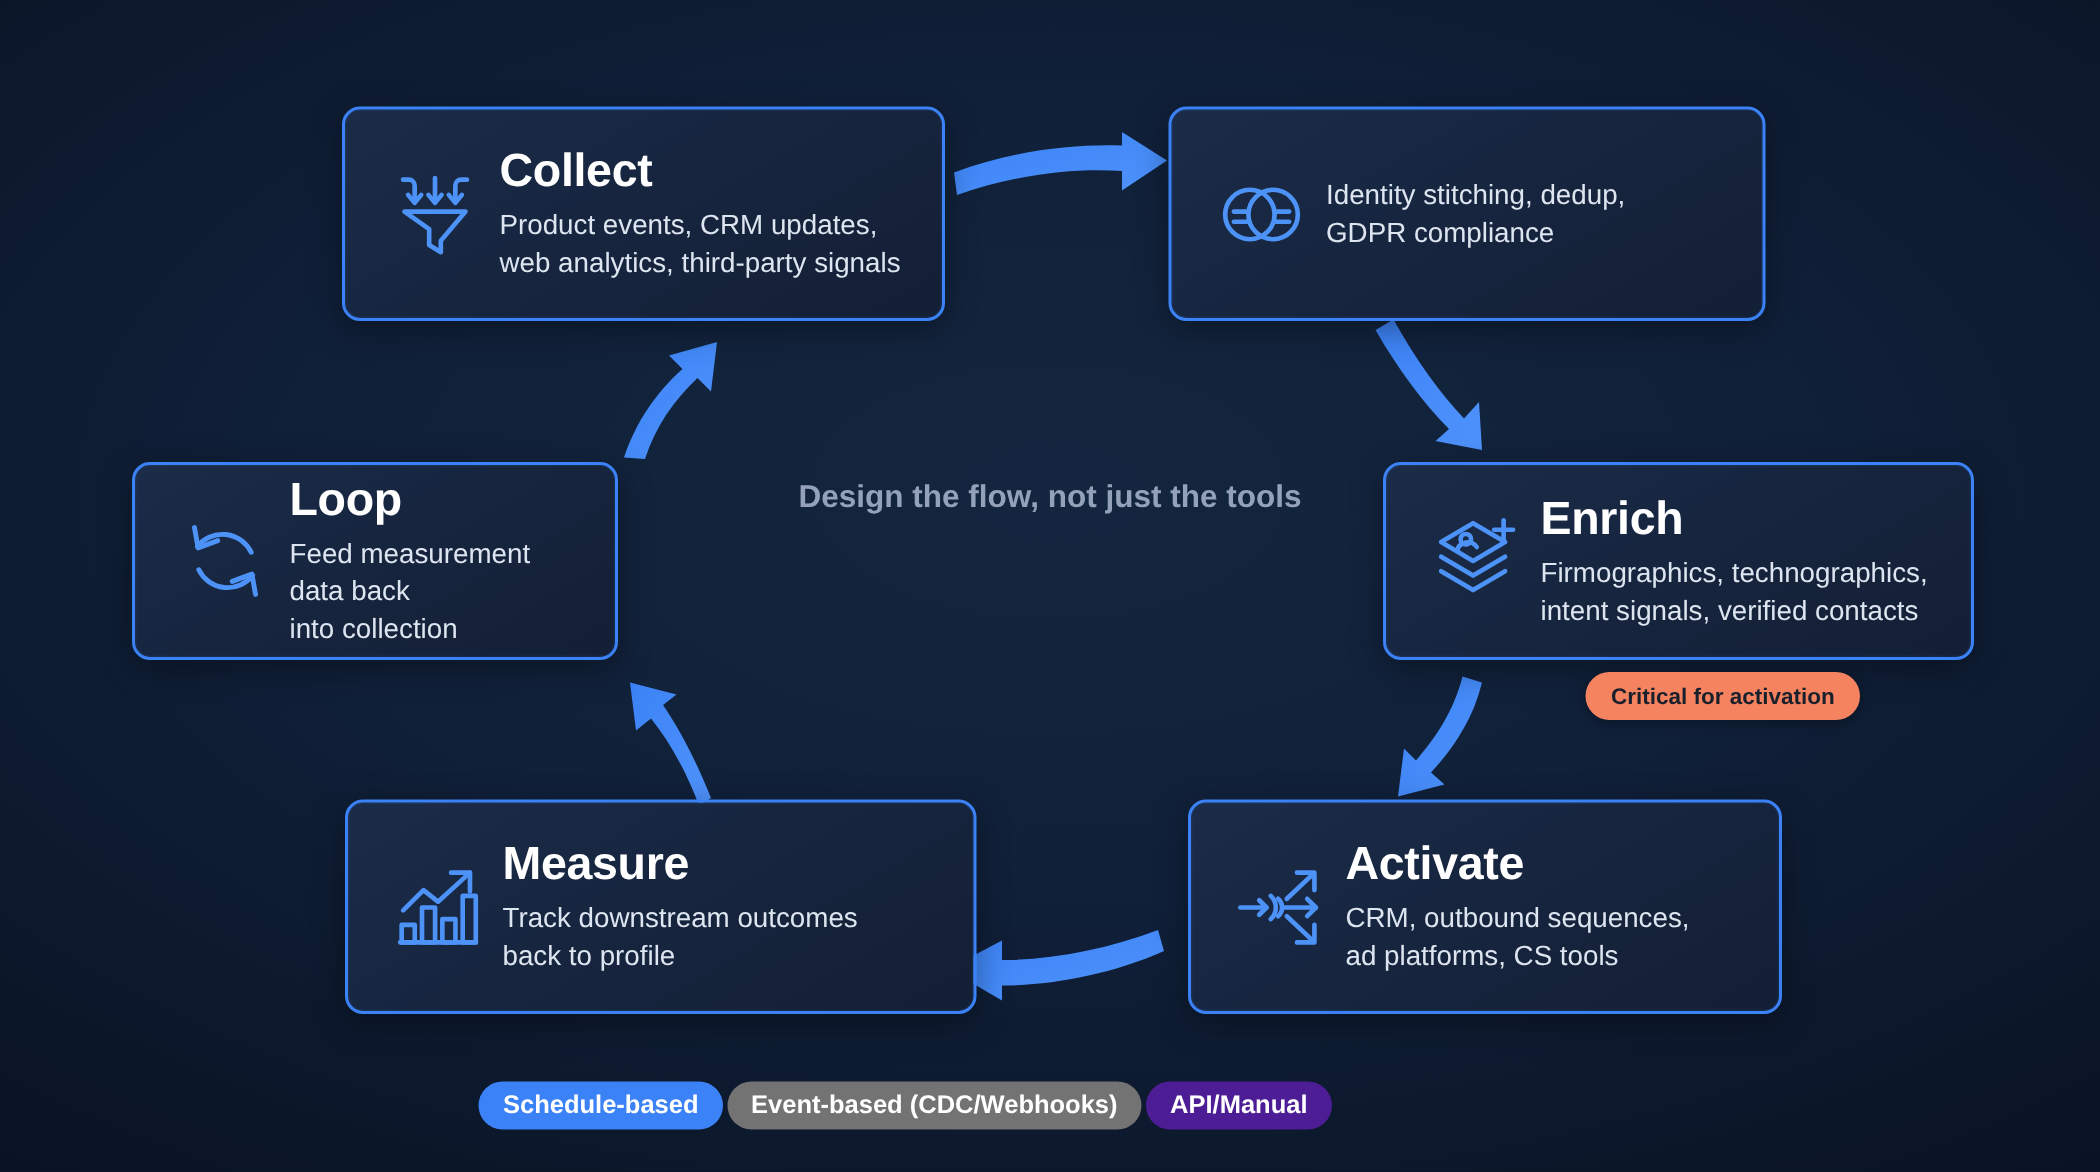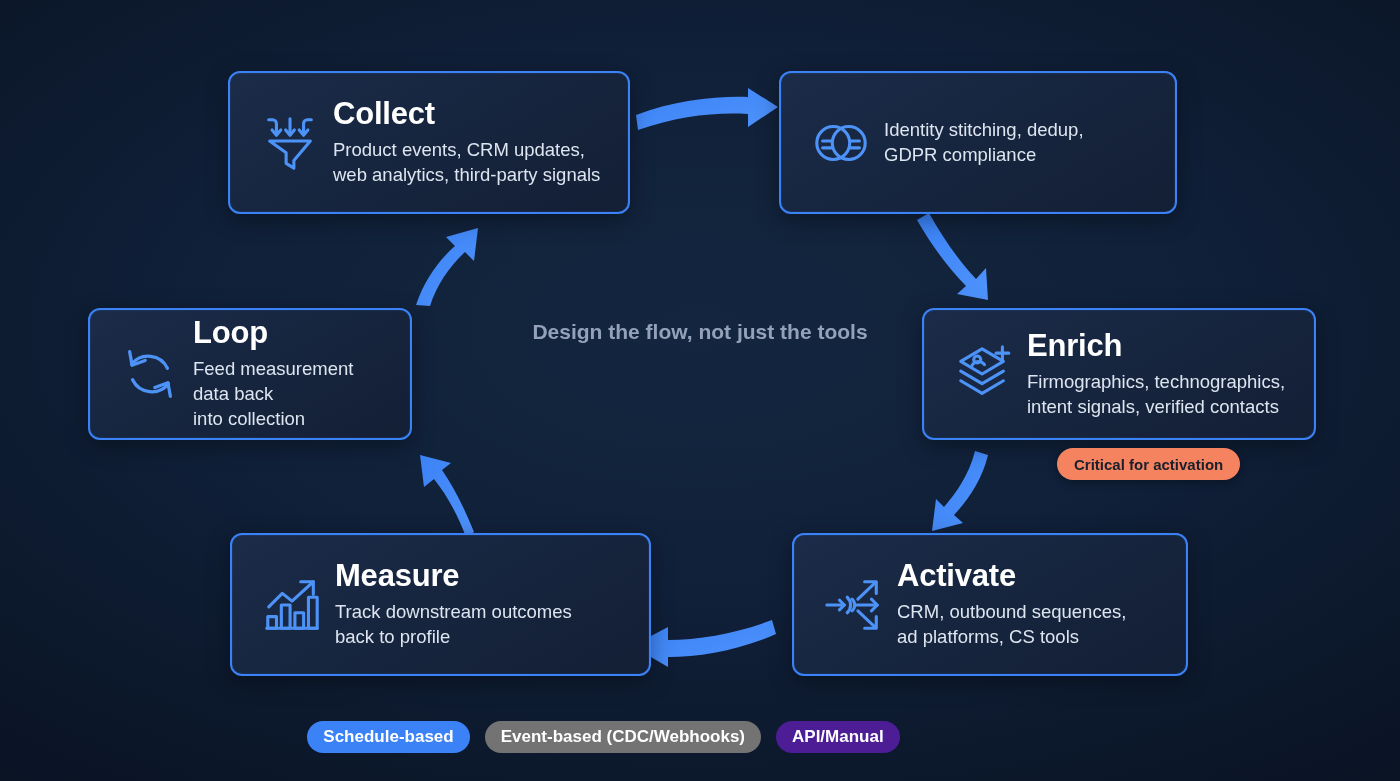--- a/index.html
+++ b/index.html
@@ -130,21 +130,21 @@
 
   
   #legend {
     position: absolute;
     left: 0;
     top: 721px;
     width: 1207px;
     display: flex;
     justify-content: center;
     align-items: center;
-    gap: 15px;
+    gap: 3px;
   }
   .pill {
     height: 32px;
     padding: 0 16px;
     display: flex;
     align-items: center;
     border-radius: 16px;
     font-size: 17px;
     font-weight: bold;
     white-space: nowrap;

